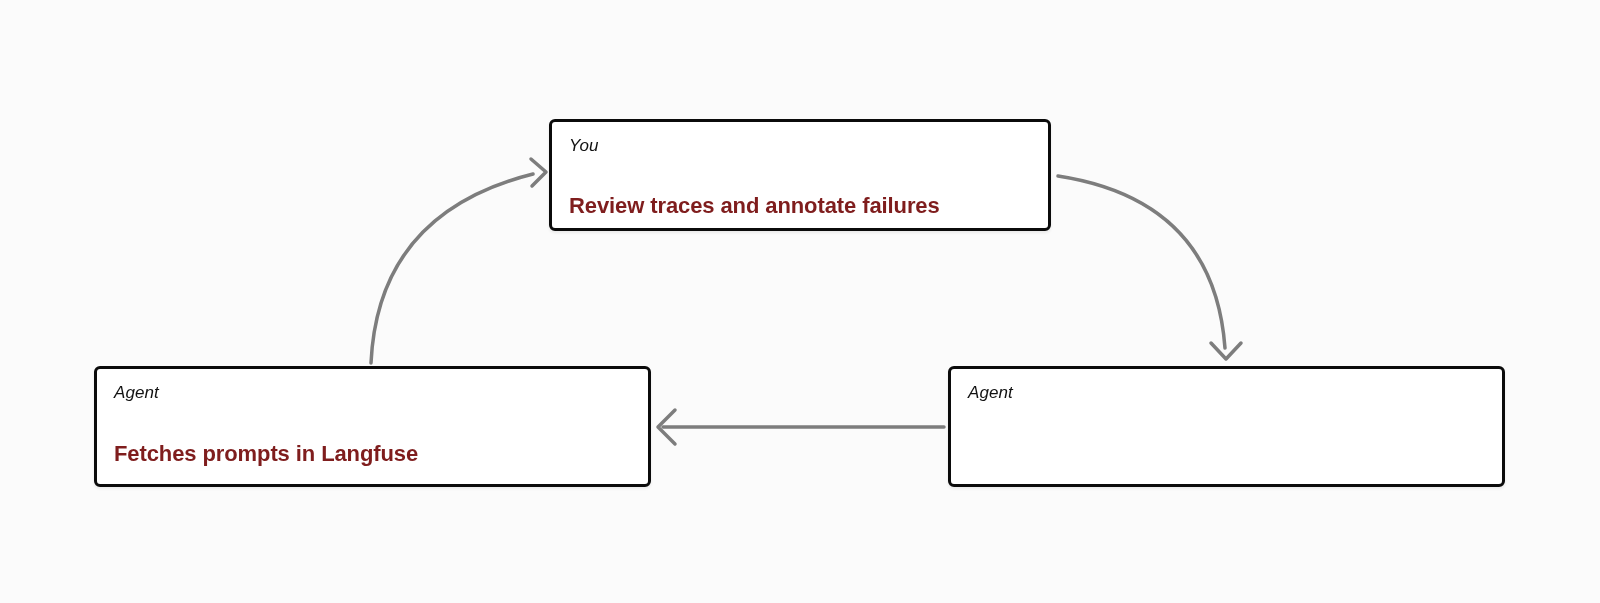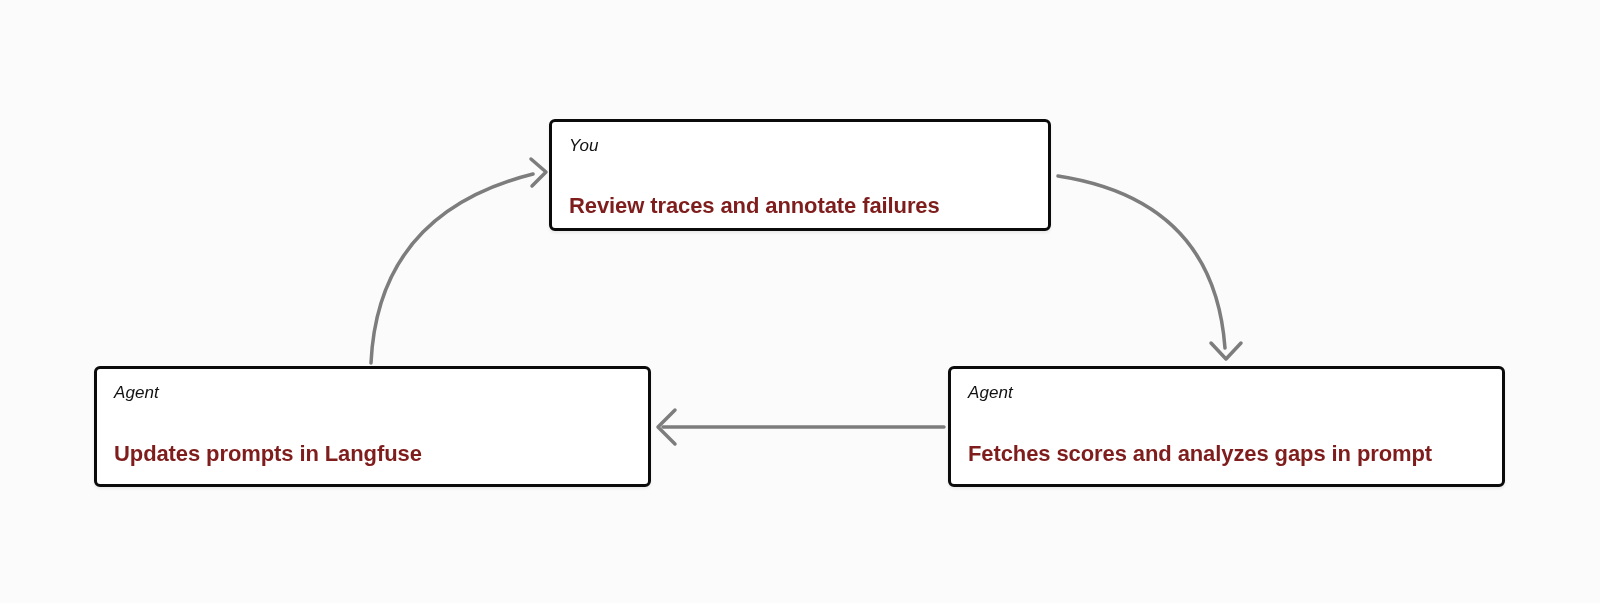--- a/index.html
+++ b/index.html
@@ -92,21 +92,20 @@
     </g>
   </svg>
 
   <div class="node node-you">
     <span class="actor">You</span>
     <span class="action">Review traces and annotate failures</span>
   </div>
 
   <div class="node node-agent-update">
     <span class="actor">Agent</span>
-    <span class="action">Updates prompts in Langfuse</span>
+    <span class="action">Fetches prompts in Langfuse</span>
   </div>
 
   <div class="node node-agent-fetch">
     <span class="actor">Agent</span>
-    <span class="action">Fetches scores and analyzes gaps in prompt</span>
   </div>
 
 </div>
 
 </body></html>

